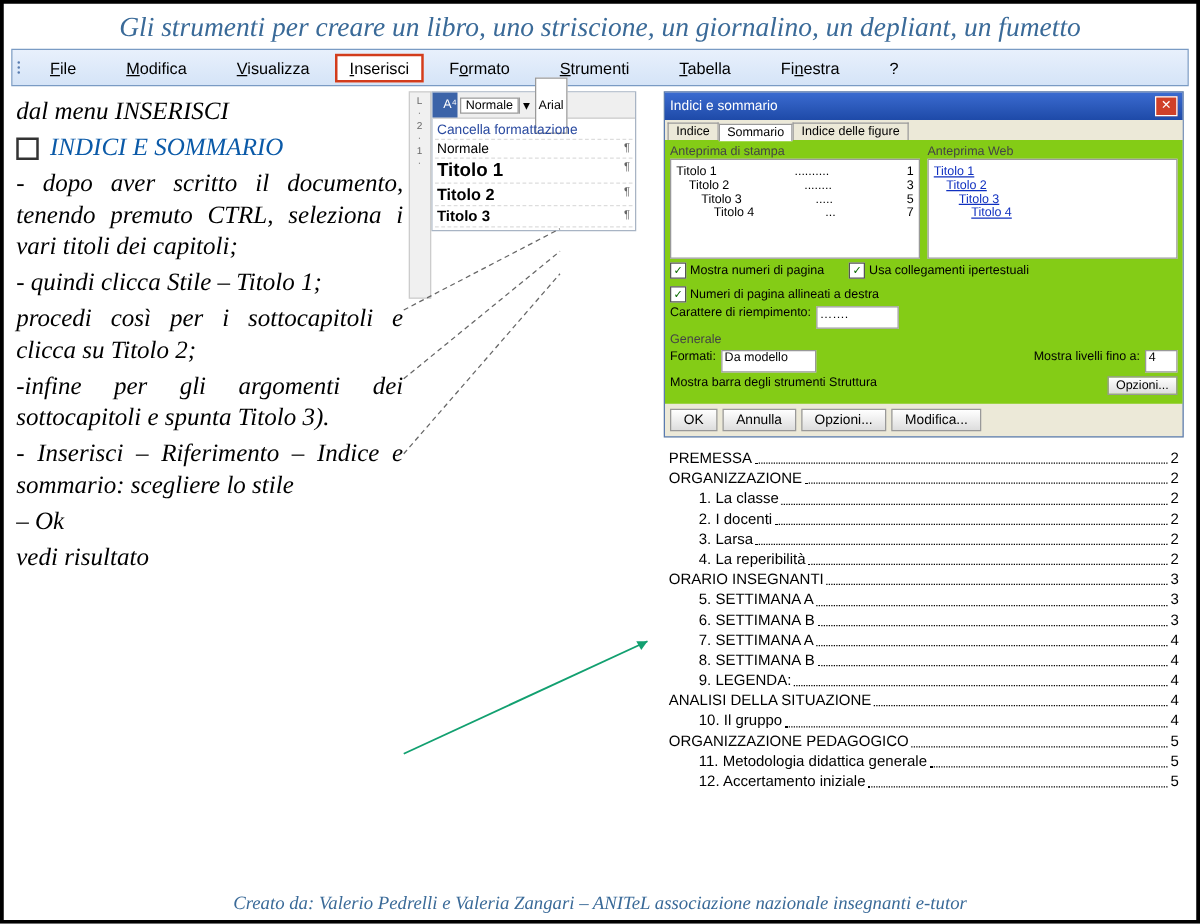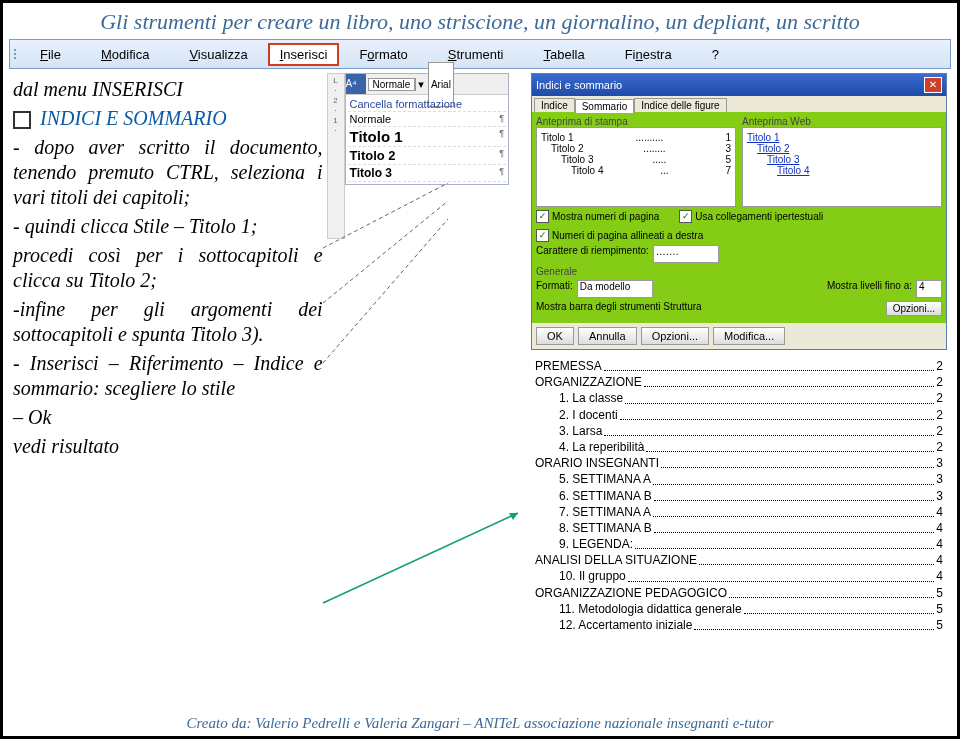--- a/index.html
+++ b/index.html
@@ -14,21 +14,21 @@
 .menubar .qmark{padding:0 20px}
 .content{display:flex;gap:22px;padding:0 10px;position:relative}
 .left{width:320px;font-family:Georgia,serif;font-style:italic;font-size:20px;line-height:1.25;color:#000}
 .left .ind{color:#0b5aa8}
 .left .box{display:inline-block;width:14px;height:14px;border:2px solid #333;vertical-align:middle;margin-right:4px}
 .left p{margin:4px 0}
 .left .just{text-align:justify}
 .middle{width:170px;position:relative}
 .styles-panel{border:1px solid #a8b4c4;background:#fff;font-size:11px;font-family:Arial}
 .styles-top{display:flex;align-items:center;background:#efefef;border-bottom:1px solid #ccc;height:20px}
-.styles-top .aa{background:#3b63a8;color:#fff;width:20px;height:20px;text-align:left;font-size:10px;line-height:20px}
+.styles-top .aa{background:#3b63a8;color:#fff;width:20px;height:20px;text-align:right;font-size:10px;line-height:20px}
 .styles-top .norm{border:1px solid #999;padding:0 4px;font-size:10px;background:#fff;margin-left:2px}
 .styles-top .dd{border-left:1px solid #999;padding:0 2px}
 .styles-top .font{border:1px solid #999;padding:16px 2px;font-size:10px;margin-left:2px;background:#fff}
 .styles-list{padding:2px}
 .styles-list .row{display:flex;justify-content:space-between;align-items:flex-start;padding:1px 2px;border-bottom:1px dashed #ddd}
 .styles-list .row .p{color:#666;font-size:9px}
 .styles-list .cancel{color:#2a4aa0}
 .styles-list .h1{font-weight:bold;font-size:15px}
 .styles-list .h2{font-weight:bold;font-size:13px}
 .styles-list .h3{font-weight:bold;font-size:12px}
@@ -60,21 +60,21 @@
 .toc .pg{flex:0 0 auto}
 .toc .lvl1{font-weight:normal}
 .toc .lvl2{padding-left:24px}
 .footer{position:absolute;bottom:4px;width:100%;text-align:center;font-family:Georgia,serif;font-style:italic;font-size:15px;color:#3a6a98}
 svg.lines{position:absolute;pointer-events:none}
 </style>
 </head>
 <body>
 
 <div class="page">
-  <div class="title">Gli strumenti per creare un libro, uno striscione, un giornalino, un depliant, un scritto</div>
+  <div class="title">Gli strumenti per creare un libro, uno striscione, un giornalino, un depliant, un fumetto</div>
 
   <div class="menubar">
     <div class="grip">
         <span></span>
         <span></span>
         <span></span>
       </div>
     <div class="item"><u>F</u><span></span>ile</div>
     <div class="item"><u>M</u>odifica</div>
     <div class="item"><u>V</u>isualizza</div>

